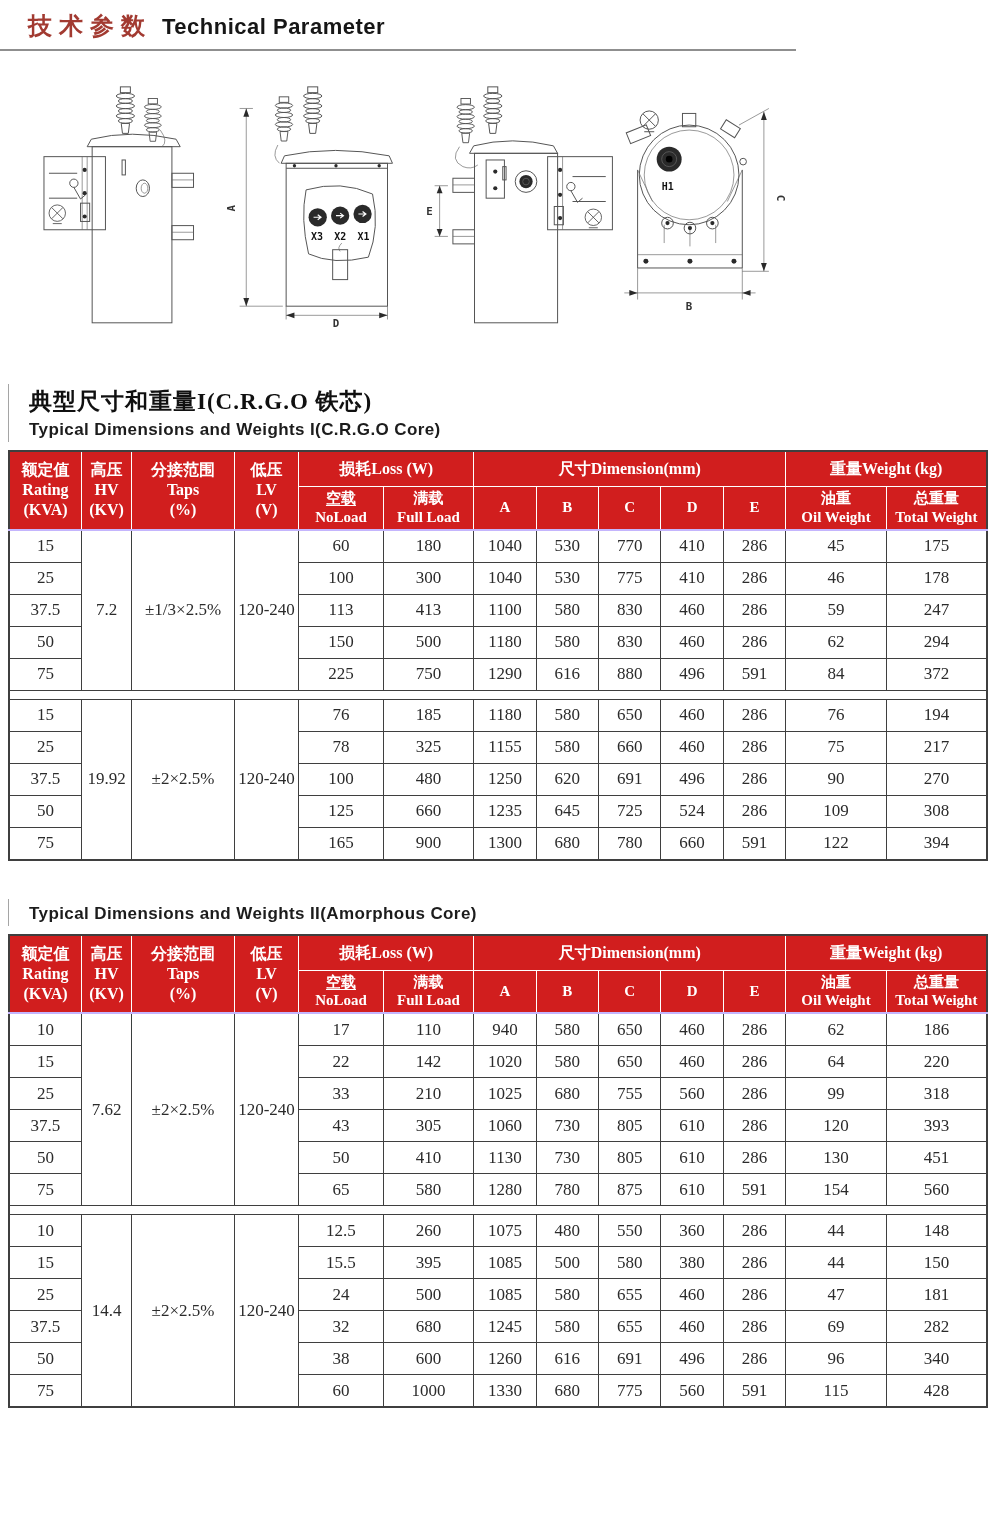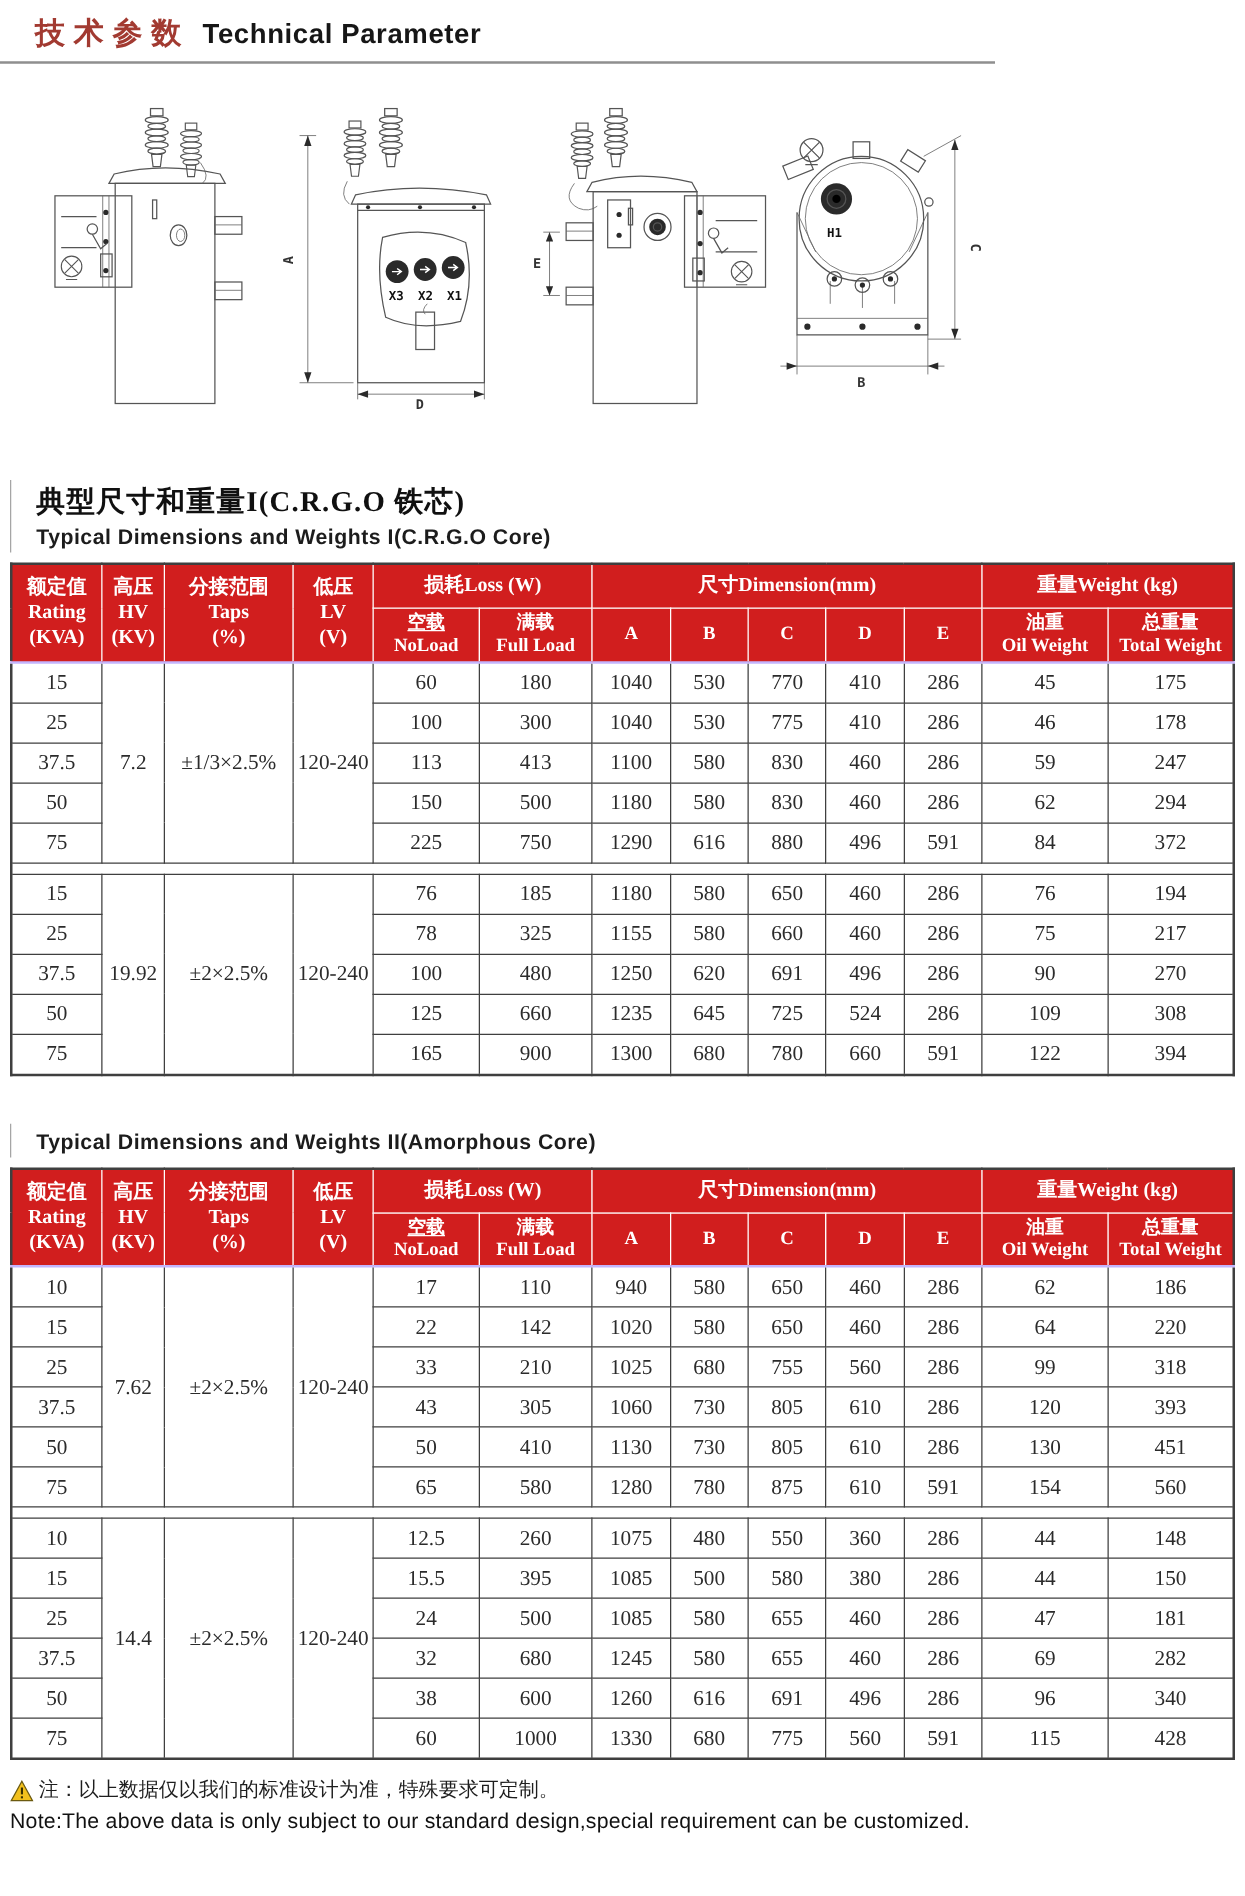--- a/index.html
+++ b/index.html
@@ -622,25 +622,14 @@
           <td>680</td>
           <td>775</td>
           <td>560</td>
           <td>591</td>
           <td>115</td>
           <td>428</td>
         </tr>
       </tbody>
   </table>
 
-  <div class="note">
-    <div class="note-zh">
-      <svg width="19" height="18" viewBox="0 0 19 18">
-        <polygon points="9.5,1 18,16.5 1,16.5" fill="#f2c01d" stroke="#6b5a10" stroke-width="1"></polygon>
-        <rect x="8.7" y="6" width="1.7" height="5.5" fill="#3a3000"></rect>
-        <rect x="8.7" y="13" width="1.7" height="1.7" fill="#3a3000"></rect>
-      </svg>
-      <span>注：以上数据仅以我们的标准设计为准，特殊要求可定制。</span>
-    </div>
-    <div class="note-en">Note:The above data is only subject to our standard design,special requirement can be customized.</div>
-  </div>
 
 </div>
 
 </body></html>

